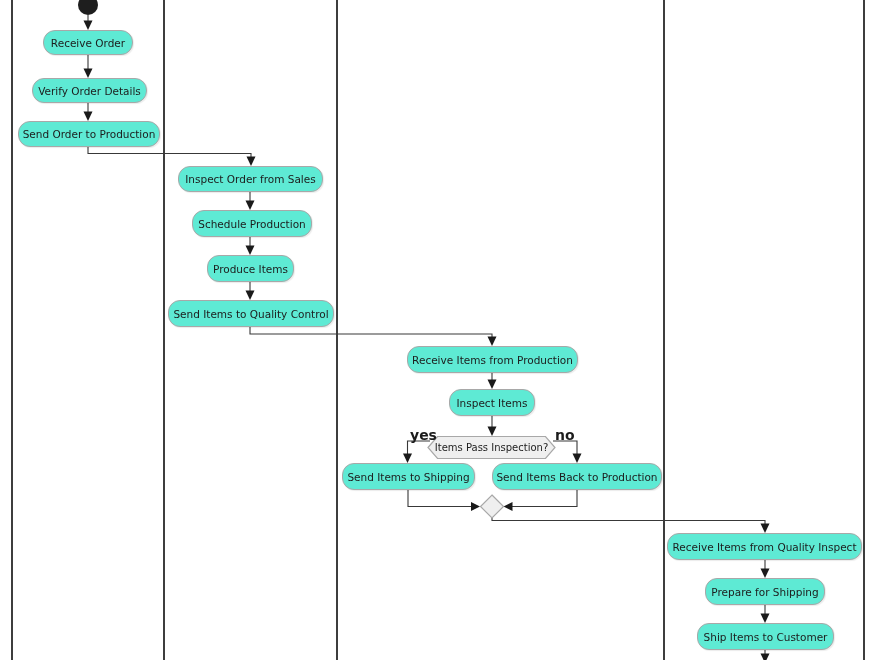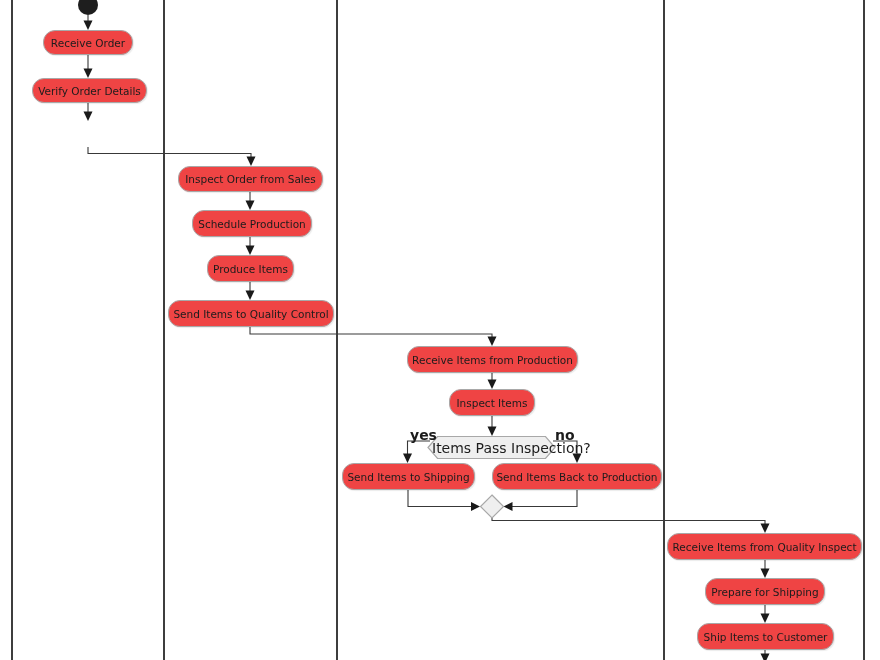--- a/index.html
+++ b/index.html
@@ -18,42 +18,42 @@
   .lane-line {
     position: absolute;
     top: 0;
     width: 2px;
     height: 660px;
     background: #3d3d3d;
   }
   .node {
     position: absolute;
     box-sizing: border-box;
-    background: #ef4444;
+    background: #5eead4;
     border: 1.2px solid #a8a8a8;
     border-radius: 12px;
     display: flex;
     align-items: center;
     justify-content: center;
     font-size: 10.5px;
     color: #1c1c1c;
     white-space: nowrap;
     box-shadow: 1px 1px 1px rgba(0,0,0,0.08);
   }
   .edge-label {
     position: absolute;
     font-size: 14px;
     color: #1c1c1c;
     white-space: nowrap;
     line-height: 10px;
     font-weight: bold;
   }
   .decision-label {
     position: absolute;
-    font-size: 14px;
+    font-size: 10px;
     color: #1c1c1c;
     white-space: nowrap;
     text-align: center;
     line-height: 10px;
   }
   svg#wires {
     position: absolute;
     left: 0;
     top: 0;
     width: 880px;
@@ -135,20 +135,21 @@
     <polygon class="head" points="480,506.5 471,502 471,511"></polygon>
     <polygon class="head" points="503.5,506.5 512.5,502 512.5,511"></polygon>
 
     <polygon class="shape" points="428,447.5 437.5,436.5 545.5,436.5 555,447.5 545.5,458.5 437.5,458.5"></polygon>
 
     <polygon class="shape" points="492,495 503.5,506.5 492,518 480.5,506.5"></polygon>
   </svg>
 
   <div class="node" style="left:43px;  top:30px;  width:90px;  height:25px">Receive Order</div>
   <div class="node" style="left:32px;  top:78px;  width:115px; height:25px">Verify Order Details</div>
+  <div class="node" style="left:18px;  top:121px; width:142px; height:26px">Send Order to Production</div>
 
   <div class="node" style="left:178px; top:166px; width:145px; height:26px">Inspect Order from Sales</div>
   <div class="node" style="left:192px; top:210px; width:120px; height:27px">Schedule Production</div>
   <div class="node" style="left:207px; top:255px; width:87px;  height:27px">Produce Items</div>
   <div class="node" style="left:168px; top:300px; width:166px; height:27px">Send Items to Quality Control</div>
 
   <div class="node" style="left:407px; top:346px; width:171px; height:27px">Receive Items from Production</div>
   <div class="node" style="left:449px; top:389px; width:86px;  height:27px">Inspect Items</div>
   <div class="node" style="left:342px; top:463px; width:133px; height:27px">Send Items to Shipping</div>
   <div class="node" style="left:492px; top:463px; width:170px; height:27px">Send Items Back to Production</div>

